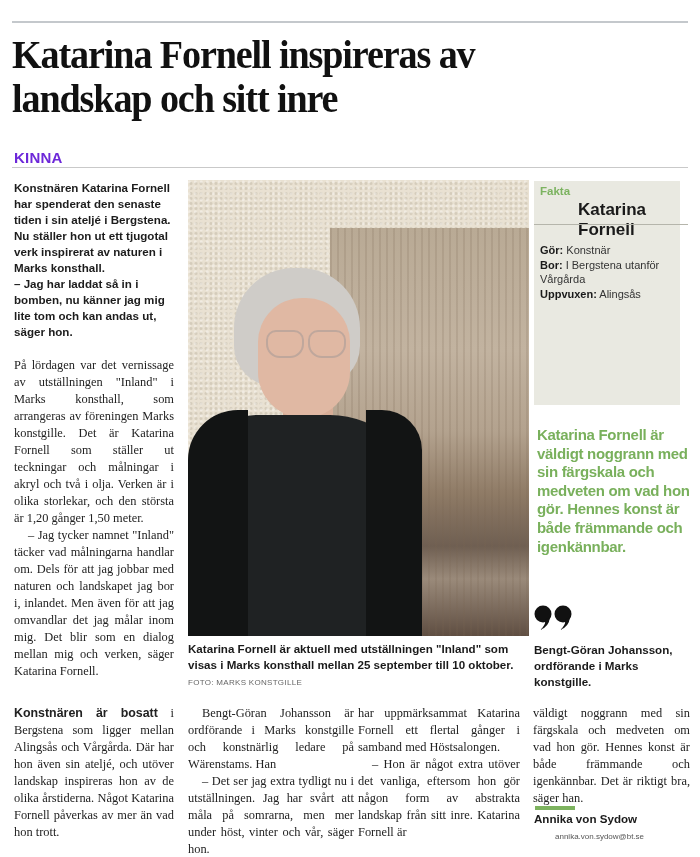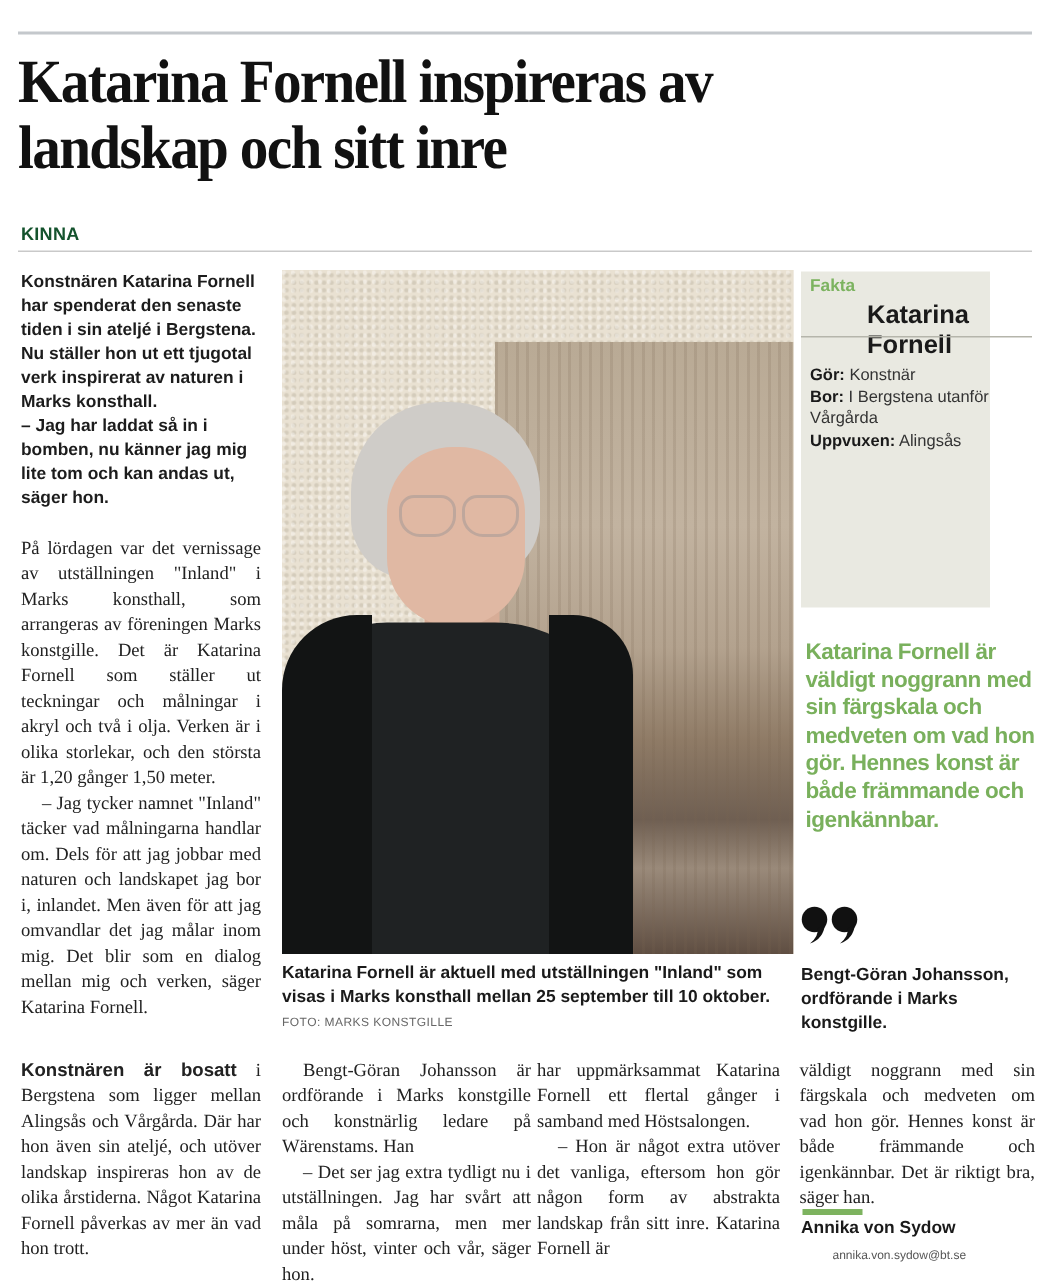--- a/index.html
+++ b/index.html
@@ -2,21 +2,21 @@
 <html><head>
 <meta charset="utf-8">
 <style>
   html, body { margin:0; padding:0; background:#ffffff; }
   body { width:700px; height:857px; position:relative; overflow:hidden; color:#1a1a1a; }
   .rule-top { position:absolute; left:12px; top:21px; width:676px; height:2px; background:#c4c8cc; }
   .headline { position:absolute; left:12px; top:32px; width:600px; margin:0;
     font-family:"Liberation Serif","DejaVu Serif",serif; font-weight:bold;
     font-size:41px; line-height:44px; letter-spacing:-1.2px; color:#111; transform:scaleX(0.93); transform-origin:left top; }
   .kicker { position:absolute; left:14px; top:149px; font-family:"Liberation Sans",sans-serif;
-    font-weight:bold; font-size:12px; color:#14532d; letter-spacing:0.2px;text-align:right; }
+    font-weight:bold; font-size:15px; color:#6d28d9; letter-spacing:0.2px;text-align:right; }
   .rule-kicker { position:absolute; left:12px; top:167px; width:676px; height:1px; background:#c9c9c9; }
 
   .col { position:absolute; font-family:"Liberation Serif","DejaVu Serif",serif; font-size:12.4px; line-height:17px; color:#222; text-align:justify; }
   .col p { margin:0; }
   .col .indent { text-indent:14px; }
   .col .spaced { margin-top:17px; }
   .ingress { font-family:"Liberation Sans","DejaVu Sans",sans-serif; font-weight:bold; font-size:11.6px; line-height:16px; color:#1c1c1c; text-align:left; }
   .lead { font-family:"Liberation Sans","DejaVu Sans",sans-serif; font-weight:bold; }
 
   .col1 { left:14px; top:180px; width:160px; }
@@ -40,21 +40,21 @@
   .photo .glasses { position:absolute; left:78px; top:150px; width:80px; height:26px; }
   .photo .glasses span { position:absolute; top:0; width:34px; height:24px; border:2px solid #bfa79c; border-radius:10px 10px 14px 14px; }
   .photo .neck { position:absolute; left:95px; top:225px; width:50px; height:40px; background:#d7ad97; }
   .photo .body { position:absolute; left:0; top:235px; width:232px; height:221px; background:#1f2223; border-radius:70px 90px 0 0; }
   .photo .cardigan { position:absolute; left:0; top:230px; width:60px; height:226px; background:#121414; border-radius:50px 0 0 0; }
   .photo .cardigan.r { left:178px; width:56px; border-radius:0 40px 0 0; }
 
   .caption { position:absolute; left:188px; top:641px; width:345px; font-family:"Liberation Sans","DejaVu Sans",sans-serif; font-weight:bold; font-size:11.6px; line-height:16px; color:#1a1a1a; }
   .caption .credit { font-weight:normal; font-size:8px; color:#666; letter-spacing:0.3px; }
 
-  .fakta { position:absolute; left:534px; top:181px; width:126px; height:224px; background:#e9e9e1; }
+  .fakta { position:absolute; left:534px; top:181px; width:146px; height:224px; background:#e9e9e1; }
   .fakta .label { position:absolute; left:6px; top:4px; font-family:"Liberation Sans",sans-serif; font-weight:bold; font-size:11.5px; color:#7cb360; }
   .fakta .name { position:absolute; left:6px; top:19px; font-family:"Liberation Sans",sans-serif; font-weight:bold; font-size:17px; color:#1a1a1a;padding-left:38px; }
   .fakta .sep { position:absolute; left:0; top:43px; width:154px; height:1px; background:#b5b5ab; }
   .fakta .body { position:absolute; left:6px; top:62px; width:148px; font-family:"Liberation Sans","DejaVu Sans",sans-serif; font-size:11px; line-height:14.6px; color:#333; }
   .fakta .body b { color:#1a1a1a; }
 
   .pull { position:absolute; left:537px; top:426px; width:156px; font-family:"Liberation Sans","DejaVu Sans",sans-serif; font-weight:bold; font-size:15px; line-height:18.6px; color:#79b05c; letter-spacing:-0.3px; }
   .quote-mark { position:absolute; left:534px; top:594px; font-family:"Liberation Serif","DejaVu Serif",serif; font-weight:bold; font-size:52px; line-height:40px; color:#111; letter-spacing:-6px; }
   .quote-src { position:absolute; left:534px; top:642px; width:160px; font-family:"Liberation Sans","DejaVu Sans",sans-serif; font-weight:bold; font-size:11.6px; line-height:16px; color:#1a1a1a; }
 

